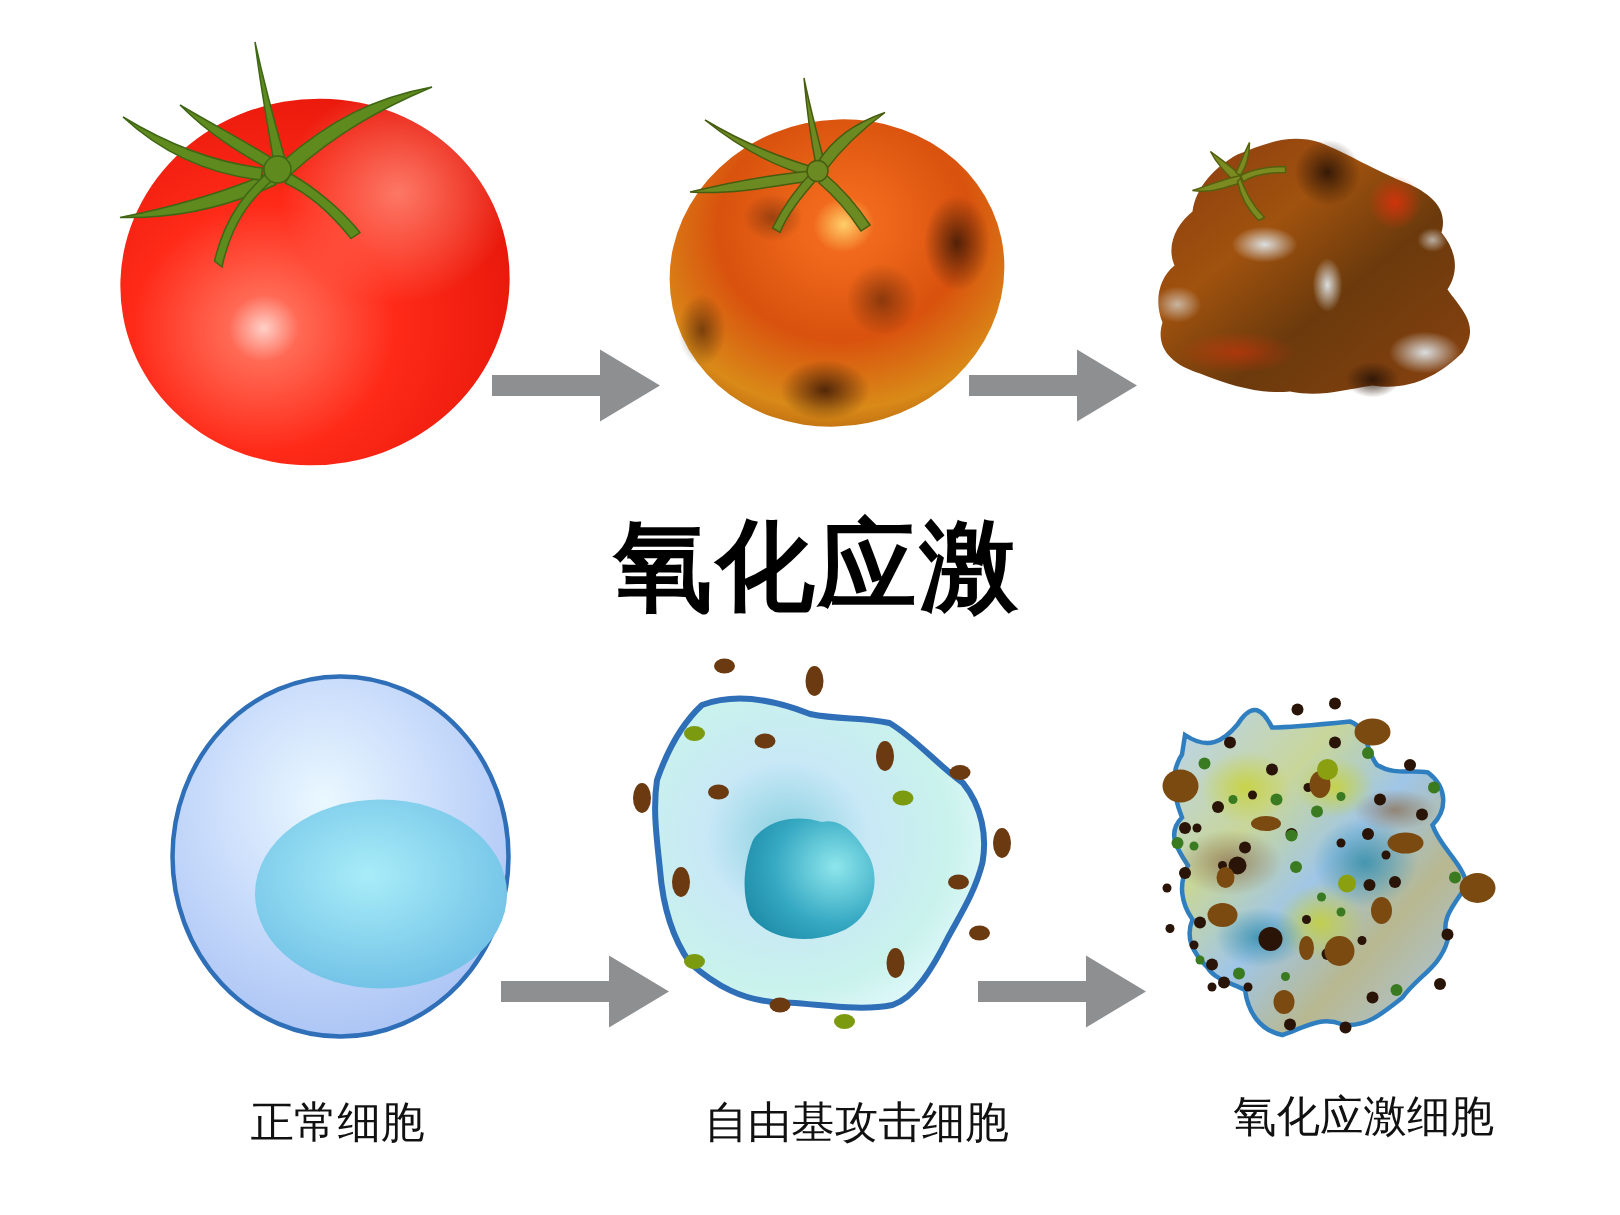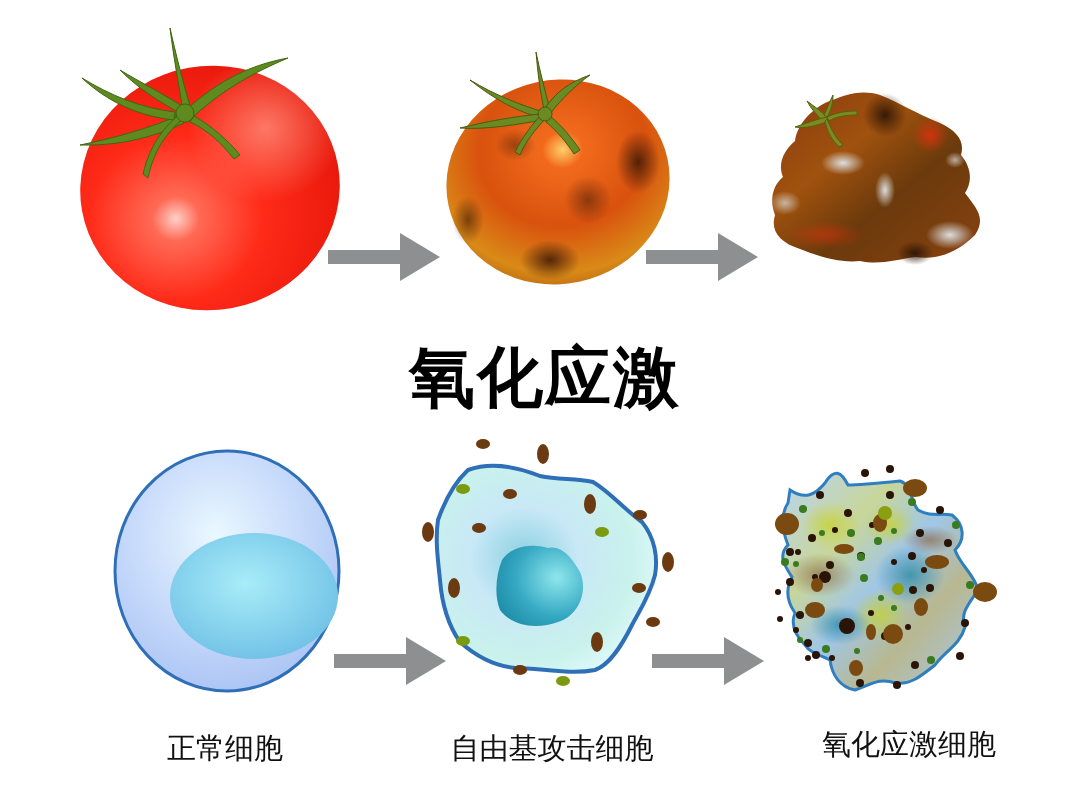--- a/index.html
+++ b/index.html
@@ -313,14 +313,14 @@
         <circle cx="171" cy="205" r="4"></circle>
     </g>
     <g fill="#8aa010">
       <circle cx="125" cy="58" r="7"></circle>
         <circle cx="138" cy="134" r="6"></circle>
     </g>
   </svg>
 </div>
 
 <div class="label" style="left:150px; width:150px;">正常细胞</div>
-<div class="label" style="left:434px; width:236px;">自由基攻击细胞</div>
+<div class="label" style="left:453px; width:236px;">自由基攻击细胞</div>
 <div class="label" style="left:806px; width:206px; top:722px;">氧化应激细胞</div>
 
 </body></html>

